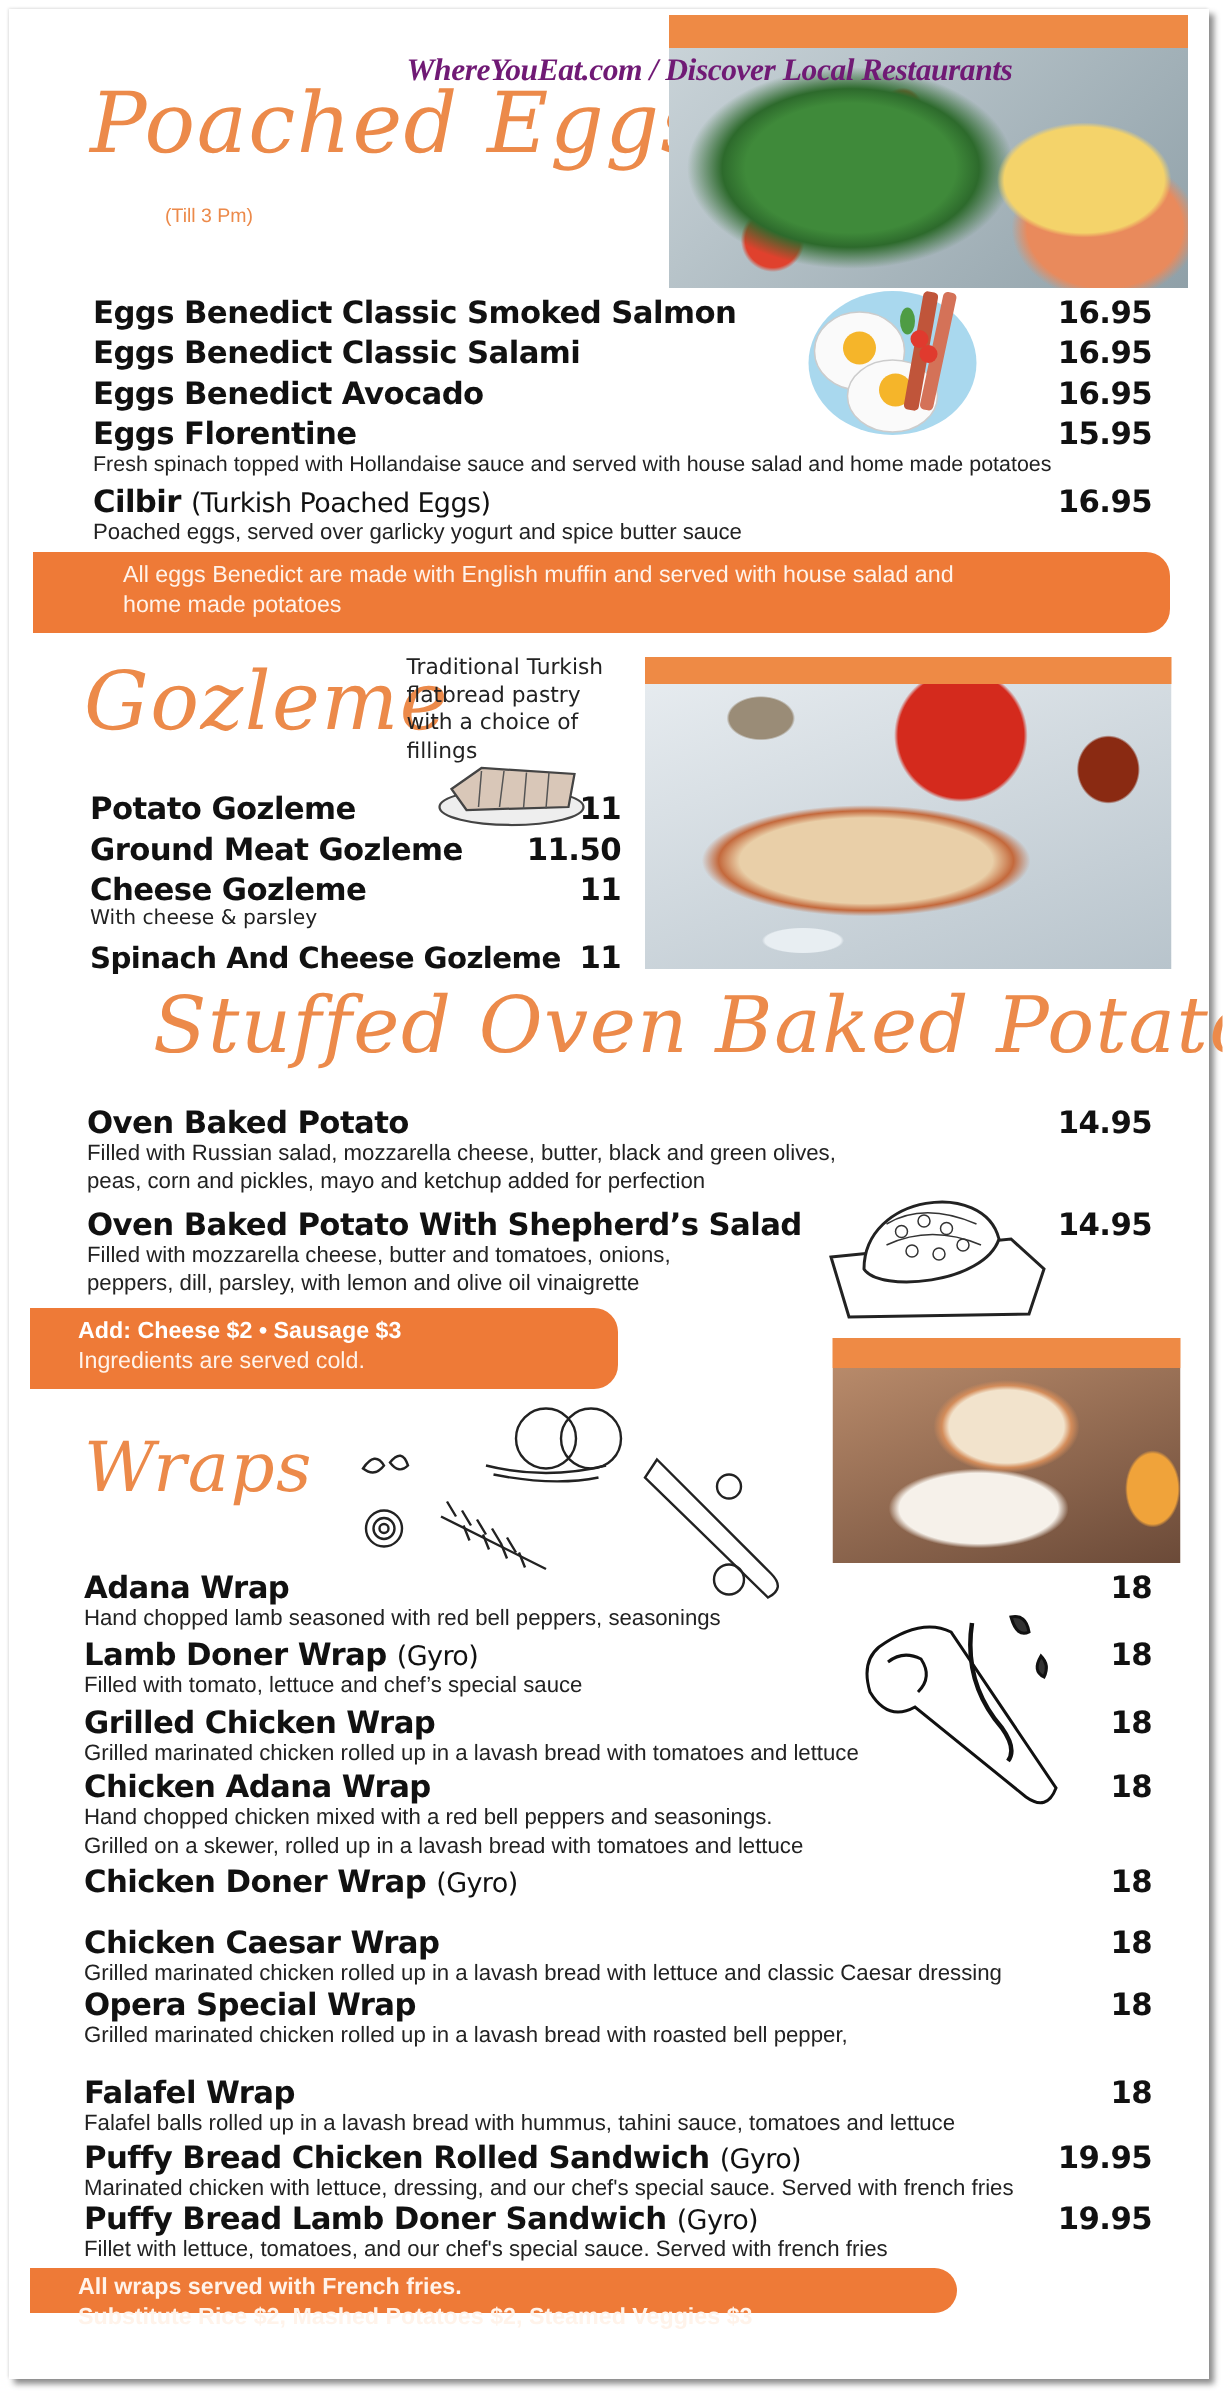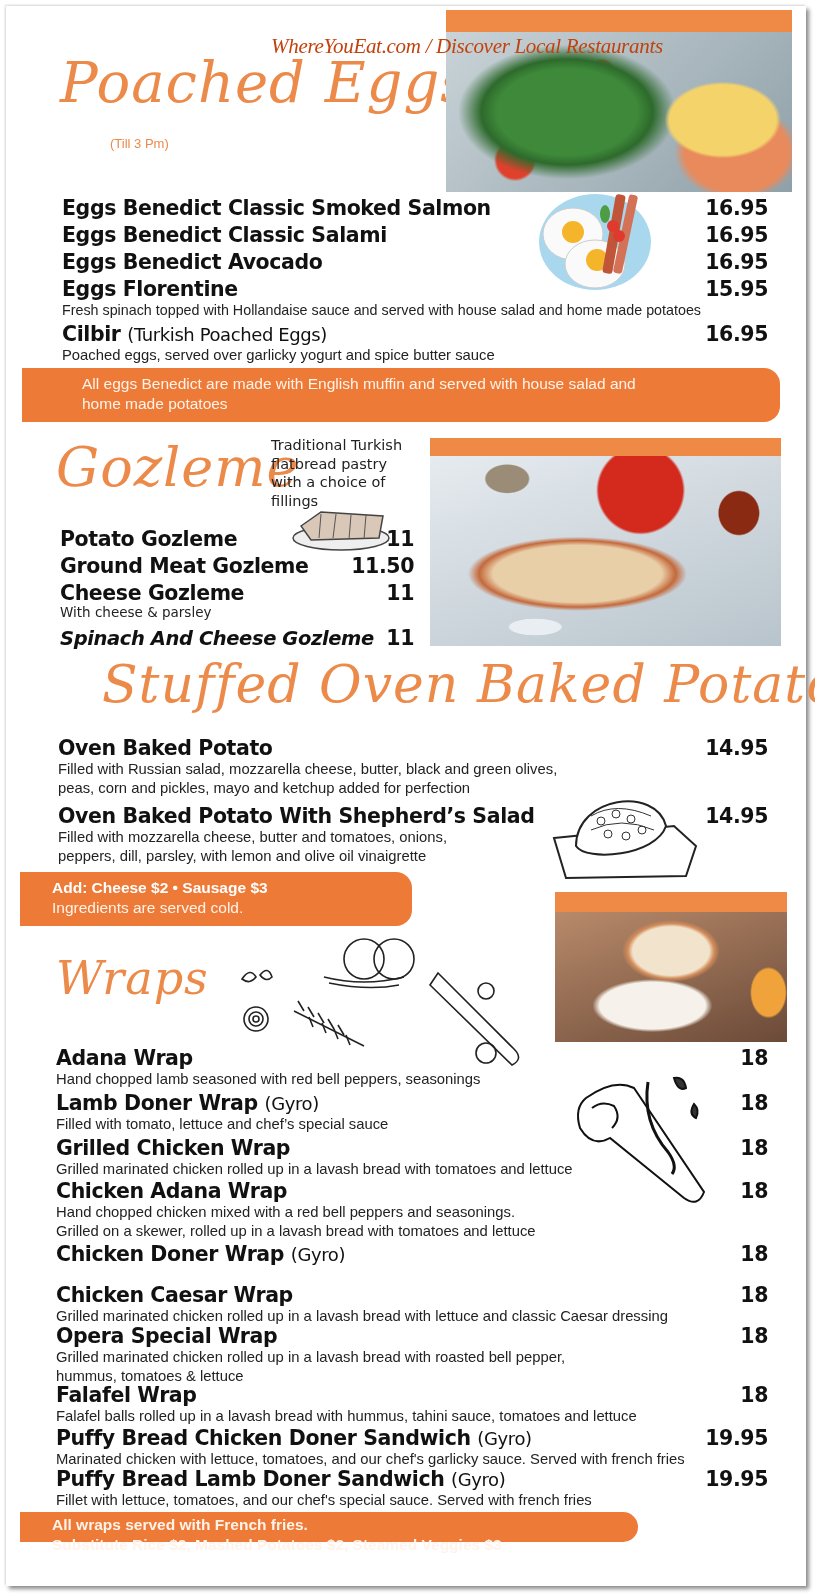--- a/index.html
+++ b/index.html
@@ -7,22 +7,22 @@
     body { font-family: "Liberation Sans", sans-serif; color: #111; position: relative; }
 
     .page {
       position: absolute; left: 6px; top: 6px; width: 800px; height: 1580px;
       background: #ffffff;
       box-shadow: 3px 3px 4px rgba(0,0,0,0.45), -1px -1px 2px rgba(0,0,0,0.15);
     }
 
     .watermark {
       position: absolute; left: 265px; top: 28px; width: 530px;
-      font-family: "Liberation Serif", serif; font-style: italic; font-weight: normal;
-      font-size: 21px; color: #c2410c; letter-spacing: -0.3px; z-index: 10; white-space: nowrap;
+      font-family: "Liberation Serif", serif; font-style: italic; font-weight: bold;
+      font-size: 21px; color: #701a75; letter-spacing: -0.3px; z-index: 10; white-space: nowrap;
     }
 
     .script {
       position: absolute; font-family: "DejaVu Serif", serif; font-style: italic;
       color: #ec8a4a; font-weight: normal; letter-spacing: 1px; white-space: nowrap;
     }
 
     .photo {
       position: absolute; overflow: hidden; border-top: 22px solid #ee8a45;
     }
@@ -152,21 +152,21 @@
   </div>
   <div class="item" style="top:575px; right:392px; left:54px;">
     <div class="row">
         <span class="name">Cheese Gozleme</span>
         <span class="price">11</span>
       </div>
     <div class="desc" style="font-size:13.5px; line-height:15px; font-family:'DejaVu Sans',sans-serif;">With cheese &amp; parsley</div>
   </div>
   <div class="item" style="top:620px; right:392px; left:54px;">
     <div class="row">
-        <span class="name" style="font-size:19.5px;font-style:italic;">Spinach And Cheese Gozleme</span>
+        <span class="name" style="font-size:19.5px;">Spinach And Cheese Gozleme</span>
         <span class="price">11</span>
       </div>
   </div>
 
   <div class="script" style="left:96px; top:648px; font-size:52px;">Stuffed Oven Baked Potato</div>
 
   <div class="item" style="top:730px; left:52px;">
     <div class="row">
         <span class="name">Oven Baked Potato</span>
         <span class="price">14.95</span>
@@ -282,35 +282,34 @@
         <span class="price">18</span>
       </div>
     <div class="desc">Grilled marinated chicken rolled up in a lavash bread with lettuce and classic Caesar dressing</div>
   </div>
   <div class="item" style="top:1318px; left:50px;">
     <div class="row">
         <span class="name">Opera Special Wrap</span>
         <span class="price">18</span>
       </div>
     <div class="desc">Grilled marinated chicken rolled up in a lavash bread with roasted bell pepper,</div>
-    <div class="desc">hummus, tomatoes &amp; lettuce</div>
   </div>
   <div class="item" style="top:1377px; left:50px;">
     <div class="row">
         <span class="name">Falafel Wrap</span>
         <span class="price">18</span>
       </div>
     <div class="desc">Falafel balls rolled up in a lavash bread with hummus, tahini sauce, tomatoes and lettuce</div>
   </div>
   <div class="item" style="top:1420px; left:50px;">
     <div class="row">
-        <span class="name"><span>Puffy Bread Chicken Doner Sandwich</span> <span class="paren">(Gyro)</span></span>
+        <span class="name"><span>Puffy Bread Chicken Rolled Sandwich</span> <span class="paren">(Gyro)</span></span>
         <span class="price">19.95</span>
       </div>
-    <div class="desc">Marinated chicken with lettuce, tomatoes, and our chef's garlicky sauce. Served with french fries</div>
+    <div class="desc">Marinated chicken with lettuce, dressing, and our chef's special sauce. Served with french fries</div>
   </div>
   <div class="item" style="top:1461px; left:50px;">
     <div class="row">
         <span class="name"><span>Puffy Bread Lamb Doner Sandwich</span> <span class="paren">(Gyro)</span></span>
         <span class="price">19.95</span>
       </div>
     <div class="desc">Fillet with lettuce, tomatoes, and our chef's special sauce. Served with french fries</div>
   </div>
 
   <div class="banner" style="left:14px; top:1506px; width:618px; height:30px; padding:3px 14px 3px 32px;">

